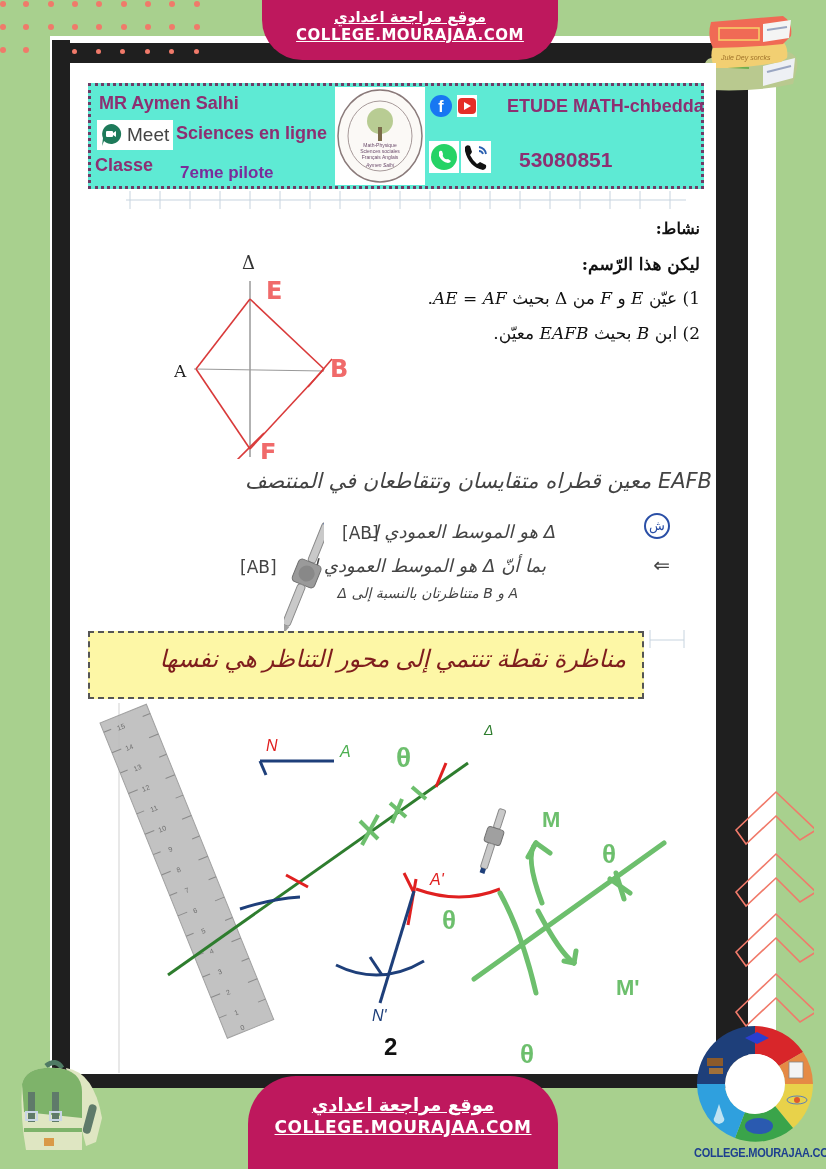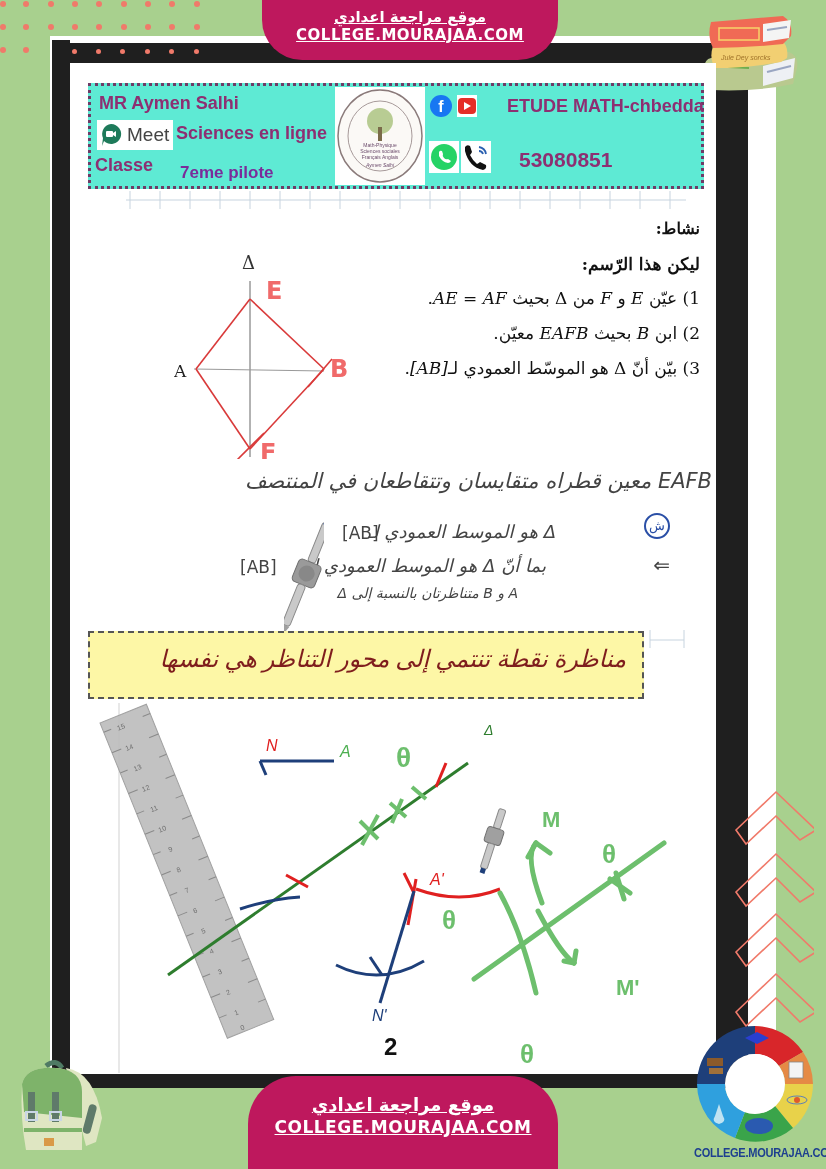--- a/index.html
+++ b/index.html
@@ -224,24 +224,20 @@
       <span>من Δ بحيث</span>
       <span class="math" dir="ltr">AE = AF</span><span>.</span>
     </div>
     <div class="act-item">
       <span>2)</span>
       <span>ابن</span>
       <span class="math">B</span>
       <span>بحيث</span>
       <span class="math" dir="ltr">EAFB</span>
       <span>معيّن.</span>
-    </div>
-    <div class="act-item">
-      <span>3)</span>
-      <span>بيّن أنّ Δ هو الموسّط العمودي لـ</span><span class="math" dir="ltr">[AB]</span><span>.</span>
     </div>
   </div>
 
   <svg class="figure-rhombus" viewBox="0 0 190 210">
     <text x="68" y="20" font-size="18" fill="#333" font-family="DejaVu Serif, serif">Δ</text>
     <line x1="76" y1="32" x2="76" y2="208" stroke="#666" stroke-width="1"></line>
     <line x1="20" y1="120" x2="150" y2="122" stroke="#999" stroke-width="1"></line>
     <g stroke="#d93a3a" stroke-width="1.6" fill="none">
       <line x1="76" y1="50" x2="150" y2="120"></line>
       <line x1="150" y1="120" x2="76" y2="200"></line>

